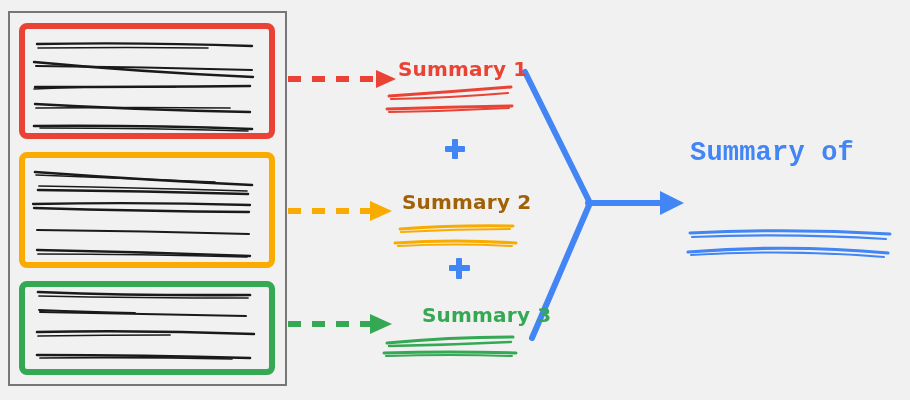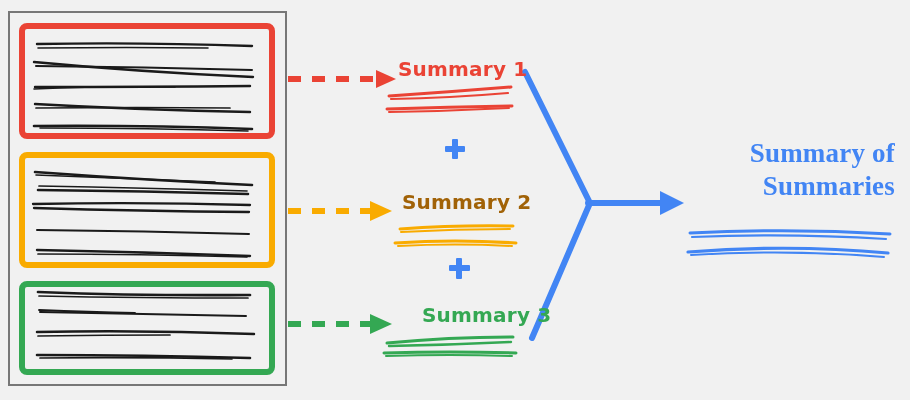--- a/index.html
+++ b/index.html
@@ -39,22 +39,22 @@
     white-space: nowrap;
   }
   .sumlabel.s1 { left: 398px; top: 57px; color: #EA4335; }
   .sumlabel.s2 { left: 402px; top: 190px; color: #a16207; }
   .sumlabel.s3 { left: 398px; top: 303px; color: #34A853; margin-left: 24px; }
   .finallabel {
     position: absolute;
     left: 690px;
     top: 137px;
     width: 205px;
-    text-align: right;
-    font-family: Liberation Serif, serif;
+    text-align: left;
+    font-family: Liberation Mono, monospace;
     font-size: 27px;
     font-weight: 600;
     line-height: 1.22;
     color: #4285F4;
     letter-spacing: 0.2px;
   }
 </style>
 </head>
 <body>
 
@@ -173,18 +173,17 @@
   <div class="label-layer">
 
     <div class="sumlabel s1">Summary 1</div>
 
     <div class="sumlabel s2">Summary 2</div>
 
     <div class="sumlabel s3">Summary 3</div>
 
     <div class="finallabel">
       <div>Summary of</div>
-      <div>Summaries</div>
     </div>
 
   </div>
 
 </div>
 
 </body></html>

